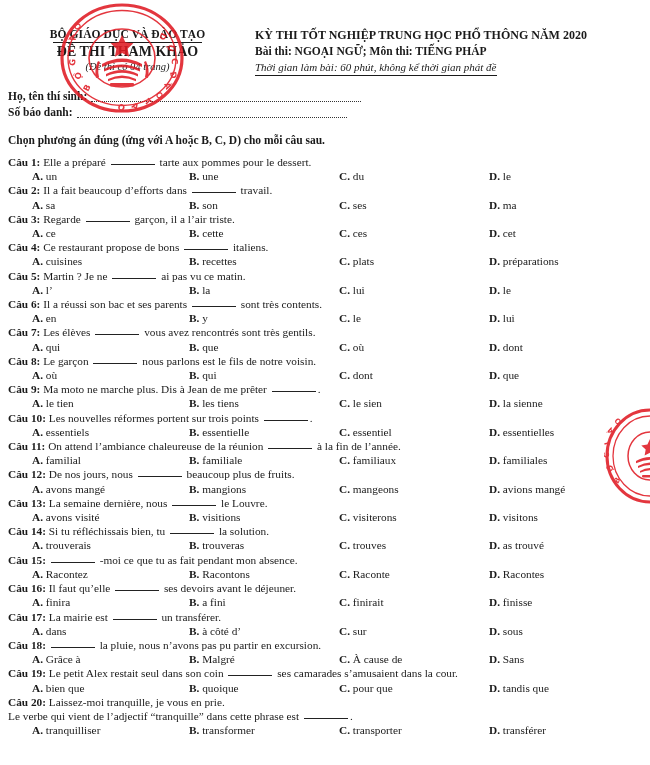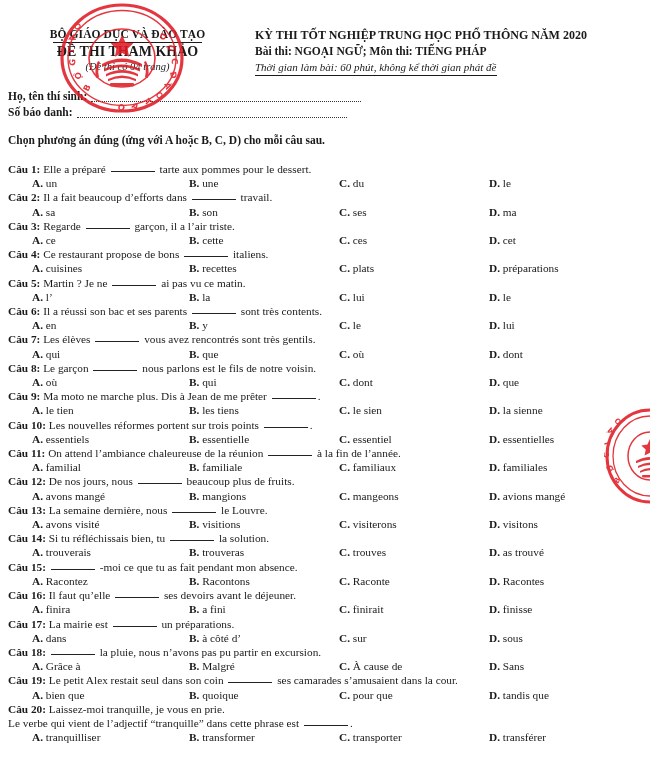--- a/index.html
+++ b/index.html
@@ -120,21 +120,21 @@
     margin-top: 16px;
     padding-left: 8px;
     font-weight: bold;
     font-size: 11.5px;
     position: relative;
     z-index: 3;
   }
 
   
   .questions {
-    margin-top: 16px;
+    margin-top: 9px;
     padding-left: 8px;
     position: relative;
     z-index: 3;
   }
   .q-block {
     margin-bottom: 0px;
   }
   .q-stem {
     font-size: 11.3px;
     line-height: 14.2px;
@@ -430,21 +430,21 @@
       <div class="q-block">
         <div class="q-stem"><span class="q-num">Câu 16:</span> <span>Il faut qu’elle</span> <span class="blank"></span> <span>ses devoirs avant le déjeuner.</span></div>
         <div class="options">
           <div class="opt opt-a"><span class="opt-letter">A.</span> <span>finira</span></div>
           <div class="opt opt-b"><span class="opt-letter">B.</span> <span>a fini</span></div>
           <div class="opt opt-c"><span class="opt-letter">C.</span> <span>finirait</span></div>
           <div class="opt opt-d"><span class="opt-letter">D.</span> <span>finisse</span></div>
         </div>
       </div>
       <div class="q-block">
-        <div class="q-stem"><span class="q-num">Câu 17:</span> <span>La mairie est</span> <span class="blank"></span> <span>un préparations.</span></div>
+        <div class="q-stem"><span class="q-num">Câu 17:</span> <span>La mairie est</span> <span class="blank"></span> <span>un transférer.</span></div>
         <div class="options">
           <div class="opt opt-a"><span class="opt-letter">A.</span> <span>dans</span></div>
           <div class="opt opt-b"><span class="opt-letter">B.</span> <span>à côté d’</span></div>
           <div class="opt opt-c"><span class="opt-letter">C.</span> <span>sur</span></div>
           <div class="opt opt-d"><span class="opt-letter">D.</span> <span>sous</span></div>
         </div>
       </div>
       <div class="q-block">
         <div class="q-stem"><span class="q-num">Câu 18:</span> <span class="blank"></span> <span>la pluie, nous n’avons pas pu partir en excursion.</span></div>
         <div class="options">

